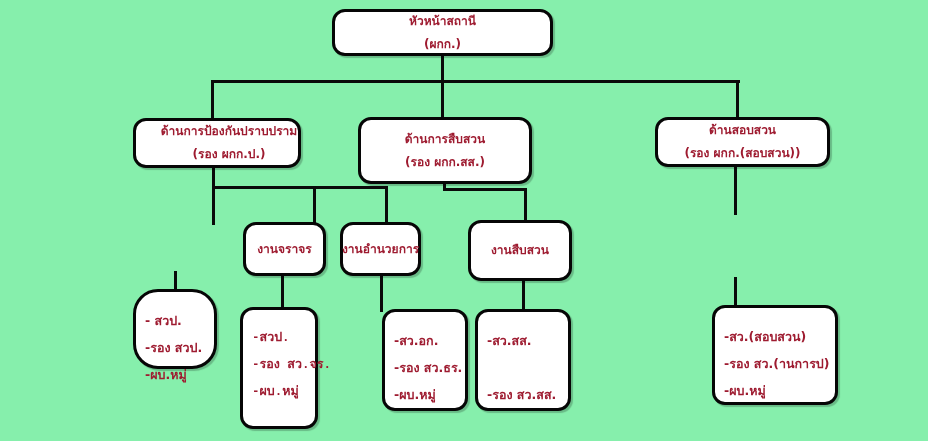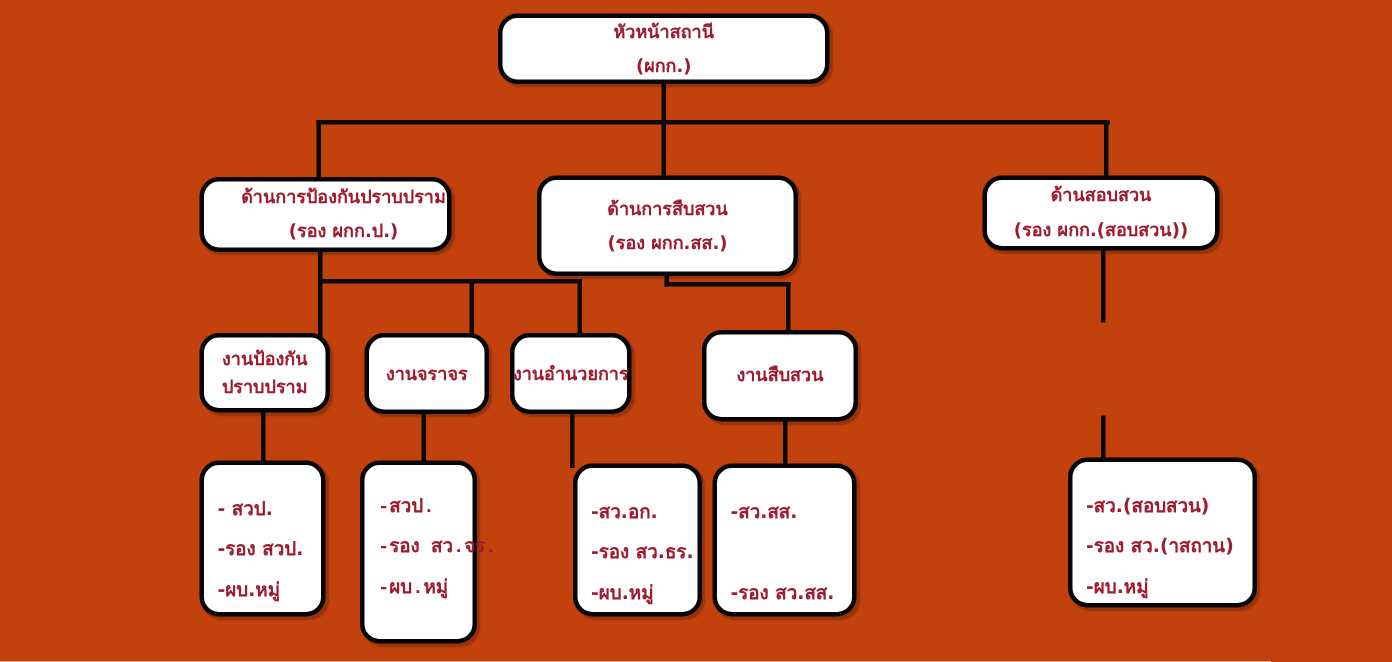--- a/index.html
+++ b/index.html
@@ -1,17 +1,17 @@
 <!DOCTYPE html>
 <html><head>
 <meta charset="utf-8">
 <style>
   html,body { margin:0; padding:0; background:#ffffff; }
   .canvas {
-    position:relative; width:928px; height:441px; background:#c2410c;
+    position:relative; width:928px; height:441px; background:#86efac;
     font-family:"DejaVu Sans","Liberation Sans",sans-serif;
     overflow:hidden;
   }
   .node {
     position:absolute; box-sizing:border-box;
     border:3px solid #060606; border-radius:13px; background:#ffffff;
     display:flex; flex-direction:column; align-items:center; justify-content:center;
     color:#9e1b30; font-weight:bold; text-align:center;
     box-shadow:2px 2px 1px rgba(0,0,0,0.22);
   }
@@ -65,40 +65,36 @@
   </div>
 
   <div class="node two-line" style="left:133px; top:118px; width:168px; height:50px;padding-left:24px;">
     <span class="t">ด้านการป้องกันปราบปราม</span>
     <span class="t">(รอง ผกก.ป.)</span>
   </div>
   <div class="node two-line" style="left:358px; top:117px; width:174px; height:67px;">
     <span class="t">ด้านการสืบสวน</span>
     <span class="t">(รอง ผกก.สส.)</span>
   </div>
-  <div class="node two-line" style="left:655px; top:117px; width:158px; height:50px;">
+  <div class="node two-line" style="left:655px; top:117px; width:175px; height:50px;">
     <span class="t">ด้านสอบสวน</span>
     <span class="t">(รอง ผกก.(สอบสวน))</span>
   </div>
 
-  <div class="node" style="left:133px; top:222px; width:87px; height:53px; gap:4px;">
-    <span class="t">งานป้องกัน</span>
-    <span class="t">ปราบปราม</span>
-  </div>
   <div class="node" style="left:243px; top:222px; width:83px; height:54px;">
     <span class="t">งานจราจร</span>
   </div>
   <div class="node" style="left:468px; top:220px; width:104px; height:61px;">
     <span class="t">งานสืบสวน</span>
   </div>
   <div class="node" style="left:340px; top:222px; width:81px; height:54px;">
     <span class="t">งานอำนวยการ</span>
   </div>
 
-  <div class="node staff" style="left:133px; top:307px; width:84px; height:104px;">
+  <div class="node staff" style="left:133px; top:289px; width:84px; height:80px;border-radius:25px;">
     <span class="s-item">- สวป.</span>
     <span class="s-item">-รอง สวป.</span>
     <span class="s-item">-ผบ.หมู่</span>
   </div>
   <div class="node staff" style="left:240px; top:307px; width:78px; height:122px;font-family:Liberation Mono, monospace;">
     <span class="s-item">-สวป.</span>
     <span class="s-item">-รอง สว.จร.</span>
     <span class="s-item">-ผบ.หมู่</span>
   </div>
   <div class="node staff" style="left:342px; top:309px; width:86px; height:102px;margin-left:40px;">
@@ -106,17 +102,17 @@
     <span class="s-item">-รอง สว.ธร.</span>
     <span class="s-item">-ผบ.หมู่</span>
   </div>
   <div class="node staff" style="left:475px; top:309px; width:96px; height:102px;gap:27px;">
     <span class="s-item">-สว.สส.</span>
     <span class="s-item">-รอง สว.สส.</span>
     <span class="s-item">-ผบ.หมู่</span>
   </div>
   <div class="node staff" style="left:680px; top:305px; width:126px; height:100px;margin-left:32px;">
     <span class="s-item">-สว.(สอบสวน)</span>
-    <span class="s-item">-รอง สว.(าสถาน)</span>
+    <span class="s-item">-รอง สว.(านการป)</span>
     <span class="s-item">-ผบ.หมู่</span>
   </div>
 
 </div>
 
 </body></html>

